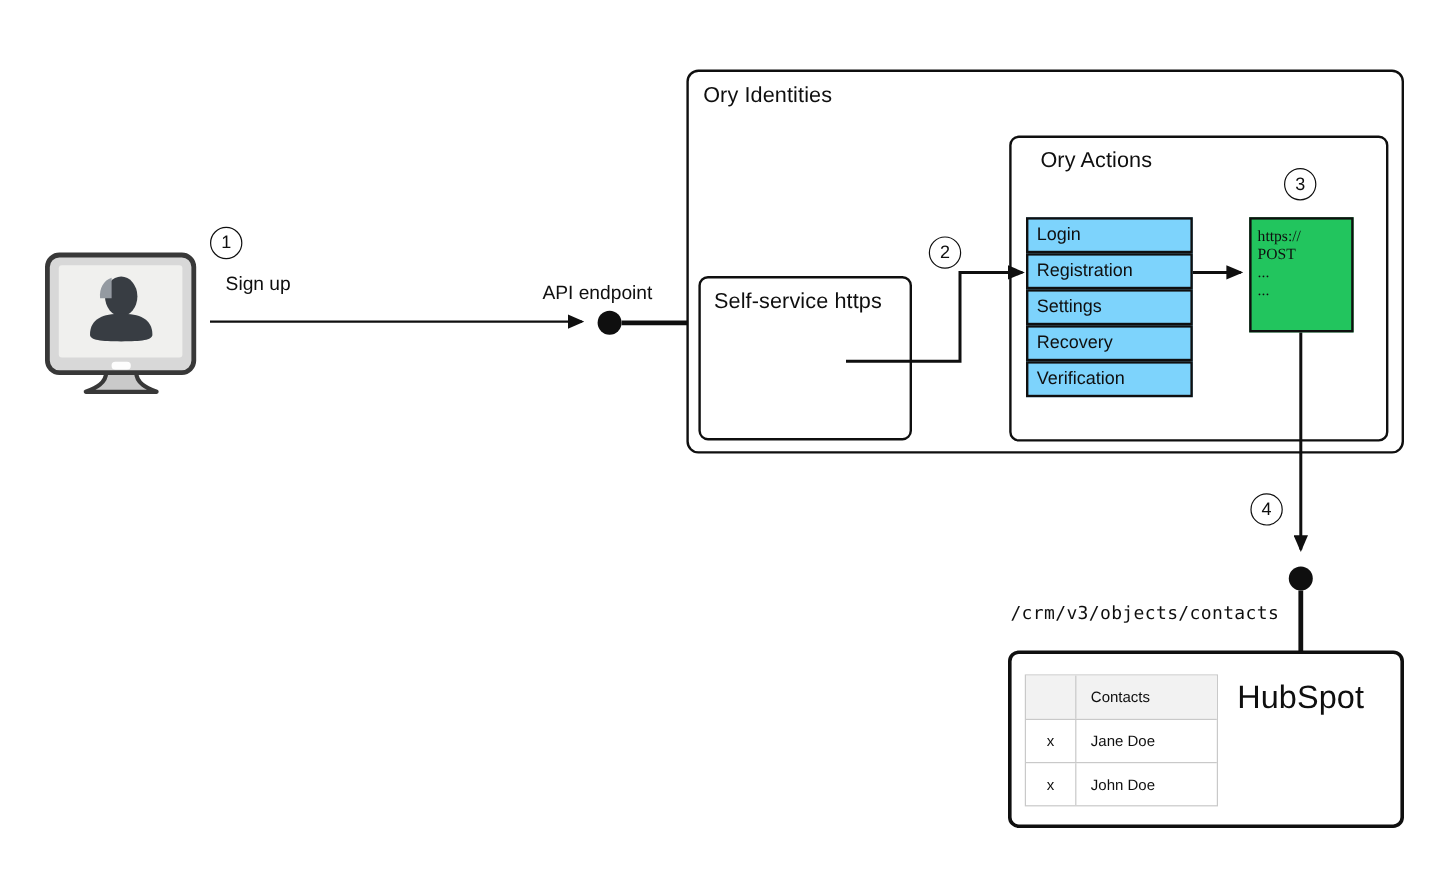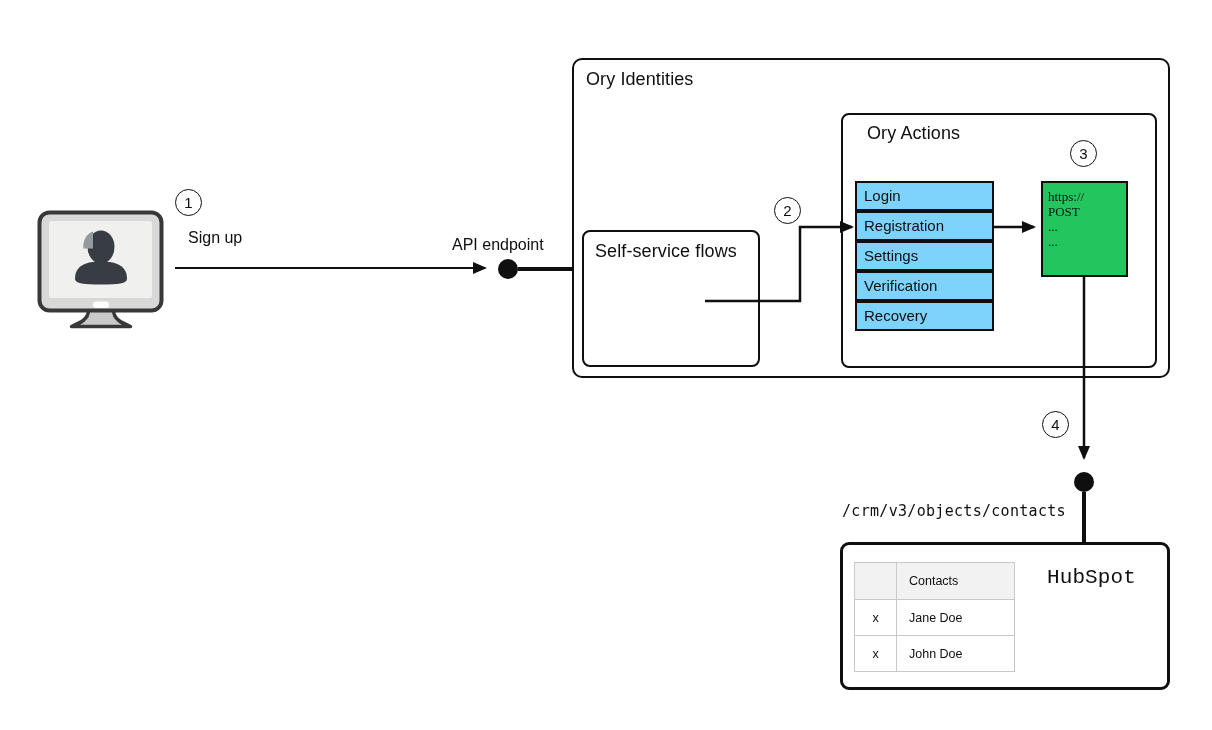--- a/index.html
+++ b/index.html
@@ -91,45 +91,45 @@
   <div class="step-badge" style="left:1042px; top:411px;">4</div>
 
   <div class="plain-label" style="left:188px; top:229px;">Sign up</div>
   <div class="plain-label" style="left:452px; top:236px;">API endpoint</div>
   <div class="mono-label" style="left:842px; top:502px;">/crm/v3/objects/contacts</div>
 
   <div class="box" style="left:572px; top:58px; width:598px; height:320px;">
     <div class="box-title" style="left:12px; top:9px;">Ory Identities</div>
 
     <div class="box" style="left:8px; top:170px; width:178px; height:137px; border-radius:8px;">
-      <div class="box-title" style="left:11px; top:9px;">Self-service flows</div>
+      <div class="box-title" style="left:11px; top:9px;">Self-service https</div>
     </div>
 
     <div class="box" style="left:267px; top:53px; width:316px; height:255px; border-radius:8px;">
       <div class="box-title" style="left:24px; top:8px;">Ory Actions</div>
     </div>
   </div>
 
   <div class="flow-list">
     <div class="flow-row">Login</div>
     <div class="flow-row">Registration</div>
     <div class="flow-row">Settings</div>
+    <div class="flow-row">Recovery</div>
     <div class="flow-row">Verification</div>
-    <div class="flow-row">Recovery</div>
   </div>
 
   <div class="code-box">
     <div>https://</div>
     <div>POST</div>
     <div>...</div>
     <div>...</div>
   </div>
 
   <div class="box" style="left:840px; top:542px; width:330px; height:148px; border-width:3px; border-radius:9px;">
-    <div class="box-title" style="left:204px; top:21px; font-size:21px;font-family:Liberation Mono, monospace;">HubSpot</div>
+    <div class="box-title" style="left:188px; top:21px; font-size:27px;">HubSpot</div>
 
     <div class="hs-table">
       <div class="hs-row hs-head">
         <div class="hs-c1"></div>
         <div class="hs-c2">Contacts</div>
       </div>
       <div class="hs-row hs-body">
         <div class="hs-c1">x</div>
         <div class="hs-c2">Jane Doe</div>
       </div>

